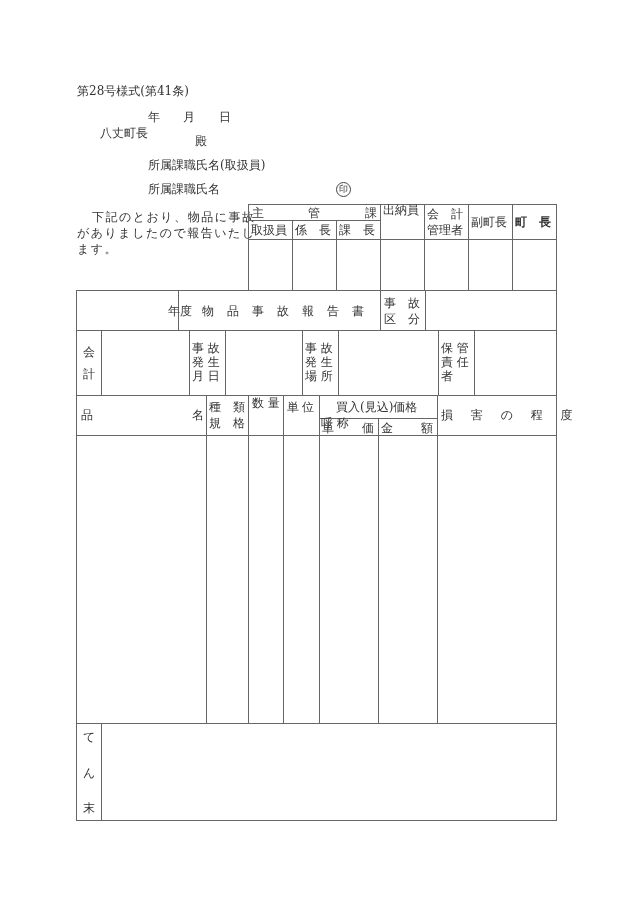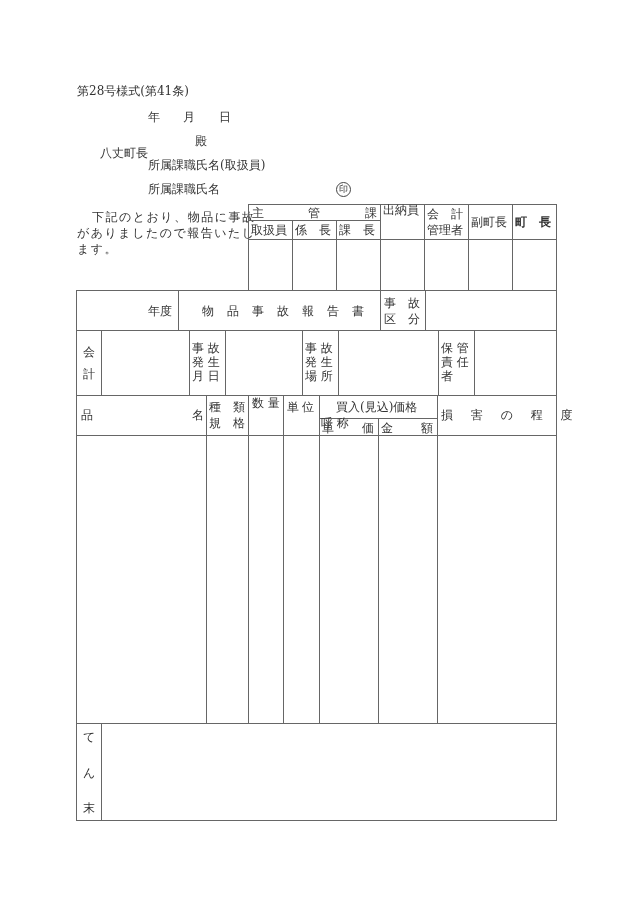--- a/index.html
+++ b/index.html
@@ -12,21 +12,21 @@
   .seal{position:absolute;width:13px;height:13px;border:1px solid #444;border-radius:50%;
         font-size:9px;line-height:13px;text-align:center;}
 </style>
 </head>
 <body>
 
 <div class="t" style="left:77px;top:84px;">第28号様式(第41条)</div>
 <div class="t" style="left:148px;top:110px;">年</div>
 <div class="t" style="left:183px;top:110px;">月</div>
 <div class="t" style="left:219px;top:110px;">日</div>
-<div class="t" style="left:100px;top:146px;">八丈町長</div>
+<div class="t" style="left:100px;top:126px;">八丈町長</div>
 <div class="t" style="left:195px;top:134px;">殿</div>
 <div class="t" style="left:148px;top:158px;">所属課職氏名(取扱員)</div>
 <div class="t" style="left:148px;top:182px;">所属課職氏名</div>
 <div class="seal" style="left:336px;top:182px;">印</div>
 
 <div class="t" style="left:92px;top:210px;letter-spacing:1.5px;">下記のとおり、物品に事故</div>
 <div class="t" style="left:77px;top:226px;letter-spacing:1.5px;">がありましたので報告いたし</div>
 <div class="t" style="left:77px;top:242px;letter-spacing:1.5px;">ます。</div>
 
 <div>
@@ -76,21 +76,21 @@
 
   <div class="vl" style="left:206px;top:395px;height:328px;"></div>
   <div class="vl" style="left:248px;top:395px;height:328px;"></div>
   <div class="vl" style="left:283px;top:395px;height:328px;"></div>
   <div class="vl" style="left:319px;top:395px;height:328px;"></div>
   <div class="vl" style="left:378px;top:418px;height:305px;"></div>
   <div class="vl" style="left:437px;top:395px;height:328px;"></div>
 
   <div class="vl" style="left:101px;top:723px;height:98px;"></div>
 
-  <div class="t" style="left:148px;top:304px;text-align:center;">年度</div>
+  <div class="t" style="left:168px;top:304px;text-align:center;">年度</div>
   <div class="t" style="left:202px;top:304px;letter-spacing:13px;">物品事故報告書</div>
   <div class="t" style="left:384px;top:296px;">事　故</div>
   <div class="t" style="left:384px;top:312px;">区　分</div>
 
   <div class="t" style="left:83px;top:345px;">会</div>
   <div class="t" style="left:83px;top:367px;">計</div>
   <div class="t" style="left:192px;top:341px;">事 故</div>
   <div class="t" style="left:192px;top:355px;">発 生</div>
   <div class="t" style="left:192px;top:369px;">月 日</div>
   <div class="t" style="left:305px;top:341px;">事 故</div>

